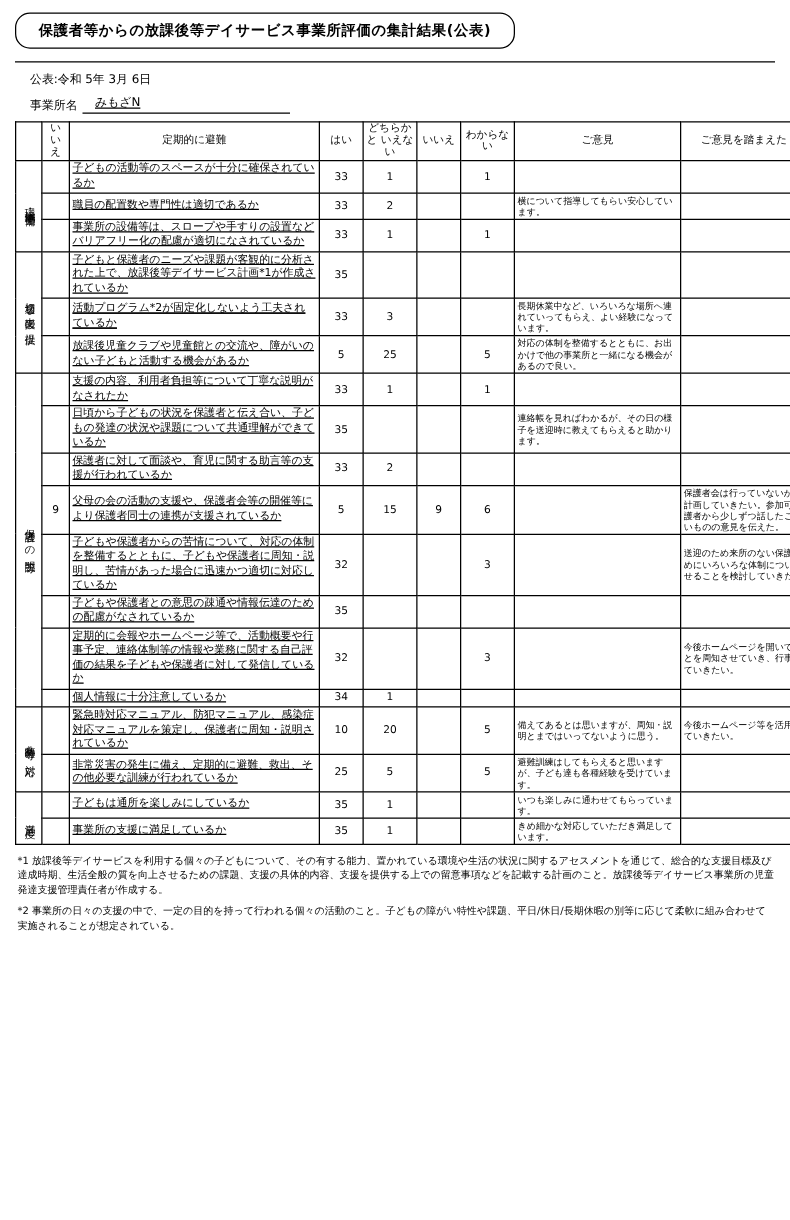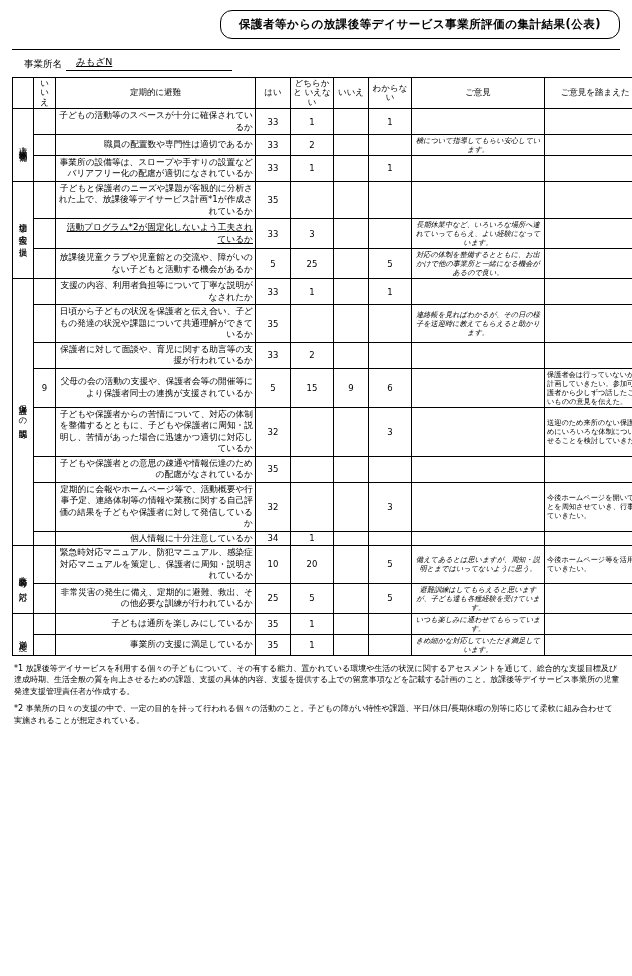--- a/index.html
+++ b/index.html
@@ -20,21 +20,21 @@
     position: relative;
     width: 632px;
     height: 976px;
     box-sizing: border-box;
     padding: 0 12px;
   }
   
   .title-wrap {
     margin: 10px 0 0 0;
     display: flex;
-    justify-content: flex-end;
+    justify-content: flex-start;
   }
   .title-box {
     border: 1.5px solid #000;
     border-radius: 12px;
     padding: 6px 18px;
     font-size: 11.5px;
     font-weight: bold;
     letter-spacing: 0.5px;
   }
   .hr-top {
@@ -101,33 +101,33 @@
     padding: 0;
   }
   .cat-cell span {
     writing-mode: vertical-rl;
     display: inline-block;
     letter-spacing: 1px;
     margin: 0 auto;
   }
   .no-cell { text-align: center; font-size: 8.5px; }
   .item-cell {
-    text-align: right;
+    text-align: left;
     font-size: 8.7px;
     line-height: 1.32;
     padding: 2px 3px;
+    text-decoration: underline;
   }
   .num-cell { text-align: center; font-size: 8.5px; }
   .comment-cell {
     font-size: 7.2px;
     line-height: 1.25;
-    text-align: center;
+    text-align: left;
     padding: 2px 2px;
     vertical-align: top;
-    font-style: italic;
   }
   .resp-cell {
     font-size: 7.2px;
     line-height: 1.25;
     text-align: left;
     padding: 2px 2px;
     vertical-align: top;
   }
   .ul { text-decoration: underline; }
   .thick-top { border-top: 1.4px solid #000; }
@@ -143,20 +143,21 @@
 <body>
 
 <div class="page">
 
   <div class="title-wrap">
     <div class="title-box">保護者等からの放課後等デイサービス事業所評価の集計結果(公表)</div>
   </div>
 
   <hr class="hr-top">
 
+  <div class="meta-line">公表:令和  5年  3月  6日</div>
 
   <div class="meta-row2">
     <span class="facility-label">事業所名</span>
     <span class="facility-name">みもざN</span>
   </div>
 
   <table class="main">
     <thead>
       <tr>
         <th class="h-cat"></th>

